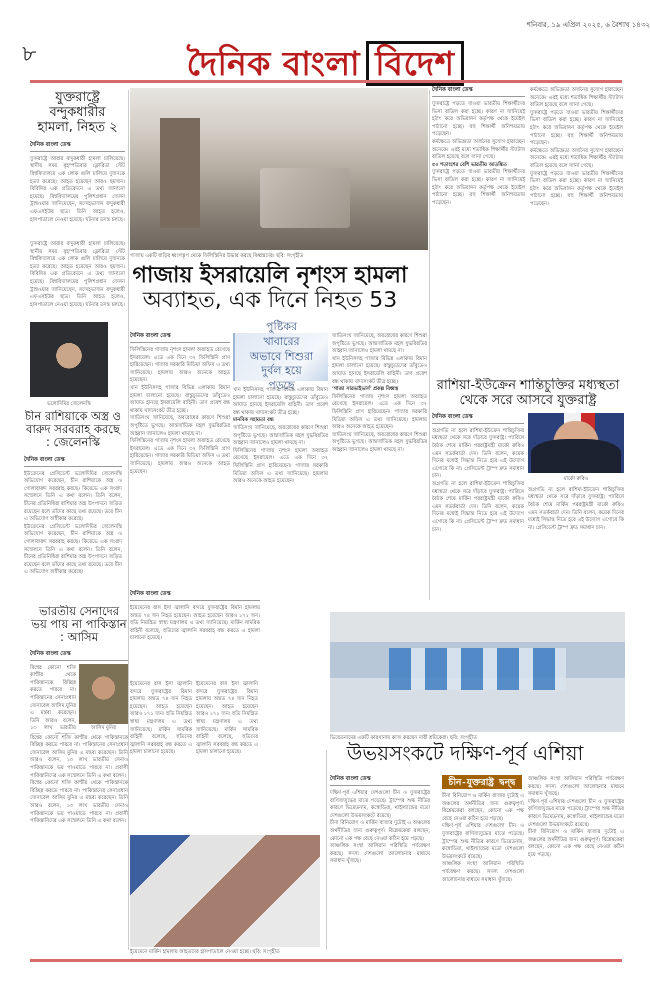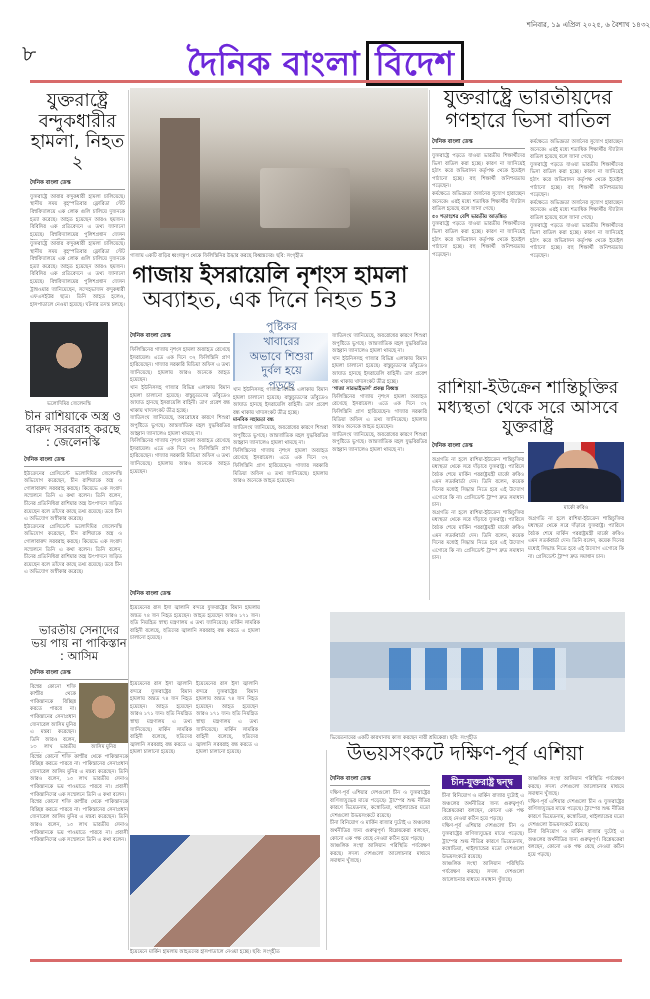--- a/index.html
+++ b/index.html
@@ -1,21 +1,21 @@
 <!DOCTYPE html>
 <html><head>
 <meta charset="utf-8">
 <style>
   * { box-sizing: border-box; margin: 0; padding: 0; }
   html, body { width: 650px; height: 999px; background: #fff; overflow: hidden; }
   body { font-family: "DejaVu Serif", serif; color: #1a1a1a; position: relative; }
 
   .page-number { position: absolute; left: 22px; top: 36px; font-size: 22px; font-family: "DejaVu Serif", serif; color: #222; }
   .dateline { position: absolute; left: 0; right: 0; top: 19px; text-align: right; font-size: 7px; color: #333; font-family: "DejaVu Sans", sans-serif; }
-  .masthead { position: absolute; left: 0; right: 0; top: 38px; text-align: center; font-size: 33px; font-weight: bold; font-family: "DejaVu Sans", sans-serif; letter-spacing: 0.5px; color: #6d28d9; }
+  .masthead { position: absolute; left: 0; right: 0; top: 38px; text-align: center; font-size: 33px; font-weight: bold; font-family: "DejaVu Sans", sans-serif; letter-spacing: 0.5px; color: #b91c1c; }
   .masthead .box { border: 3px solid #111; padding: 0 6px; margin-left: 6px; font-weight: 900; }
   .topline { position: absolute; left: 30px; right: 28px; top: 80px; height: 3px; background: #d86a6a; }
   .bottomline { position: absolute; left: 30px; right: 28px; top: 959px; height: 3px; background: #d86a6a; }
 
   .block { position: absolute; overflow: hidden; }
   .hl { font-family: "DejaVu Sans", sans-serif; text-align: center; color: #111; line-height: 1.15; }
   .byline { font-family: "DejaVu Sans", sans-serif; font-size: 5.5px; font-weight: bold; border-bottom: 1px solid #999; padding-bottom: 2px; margin-bottom: 3px; }
   .body-text { font-size: 5px; line-height: 7.6px; color: #555; text-align: justify; }
   .caption { font-family: "DejaVu Sans", sans-serif; font-size: 5px; color: #555; }
   .photo { position: absolute; overflow: hidden; }
@@ -29,46 +29,45 @@
   .ph-zel { background: radial-gradient(circle at 50% 45%, #c9a58a 0 22%, #2b2d30 23% 100%), #20242a; }
   .ph-rubio { background: linear-gradient(90deg, #2b3f7a 0 38%, #f1f1f1 38% 55%, #c92b2b 55% 70%, #2b3f7a 70% 100%); }
   .ph-rubio::before { content: ""; position: absolute; left: 50%; top: 14%; width: 46px; height: 54px; margin-left: -23px; background: #d8a98b; border-radius: 45% 45% 40% 40%; }
   .ph-rubio::after { content: ""; position: absolute; left: 50%; bottom: 0; width: 90px; height: 34px; margin-left: -45px; background: #1c2130; border-radius: 40% 40% 0 0; }
   .ph-asim { background: radial-gradient(circle at 50% 40%, #c59a7a 0 26%, #7d7155 27% 100%); }
   .ph-garment { background: linear-gradient(180deg, #dfe3e6 0 25%, #b7c7d8 25% 55%, #d7dee6 55% 100%); }
   .ph-garment::before { content: ""; position: absolute; left: 20%; top: 30%; width: 60%; height: 35%; background: repeating-linear-gradient(90deg, #3f7fc4 0 22px, #d9e4ef 22px 36px); opacity: .85; }
   .ph-yemen { background: linear-gradient(135deg, #3d5f9d 0 20%, #e3e3e3 20% 45%, #a57e6f 45% 70%, #e9e9e9 70% 100%); }
 
   .sidebar-box { position: absolute; background: linear-gradient(135deg, #dfe8f4, #f4f7fb 70%, #c5d6ea); border-left: 2px solid #9db6d6; display: flex; align-items: center; justify-content: center; text-align: center; font-family: "DejaVu Sans", sans-serif; font-size: 11px; color: #3e5d8b; line-height: 1.35; padding: 12px; }
-  .tag-box { position: absolute; background: #4c1d95; color: #fff; font-family: Liberation Sans, sans-serif; font-size: 9px; font-weight: bold; display: flex; align-items: center; justify-content: center; }
+  .tag-box { position: absolute; background: #a16207; color: #fff; font-family: Liberation Mono, monospace; font-size: 9px; font-weight: bold; display: flex; align-items: center; justify-content: center; }
 </style>
 </head>
 <body>
 
 <div class="page-number">৮</div>
 <div class="dateline">শনিবার, ১৯ এপ্রিল ২০২৫, ৬ বৈশাখ ১৪৩২</div>
 <div class="masthead">
   <span>দৈনিক বাংলা</span><span class="box">বিদেশ</span>
 </div>
 <div class="topline"></div>
 
 <div class="block" style="left:30px; top:90px; width:95px; height:150px;">
-  <div class="hl" style="font-size:18px; margin-bottom:6px;">যুক্তরাষ্ট্রে বন্দুকধারীর হামলা, নিহত ২</div>
+  <div class="hl" style="font-size:13px; margin-bottom:6px;">যুক্তরাষ্ট্রে বন্দুকধারীর হামলা, নিহত ২</div>
   <div class="byline">দৈনিক বাংলা ডেস্ক</div>
   <div class="body-text">যুক্তরাষ্ট্রে আবার বন্দুকধারী হামলা চালিয়েছে। স্থানীয় সময় বৃহস্পতিবার ফ্লোরিডা স্টেট বিশ্ববিদ্যালয়ে এক লোক গুলি চালিয়ে দুজনকে হত্যা করেছে। আহত হয়েছেন আরও ছয়জন। বিবিসির এক প্রতিবেদনে এ তথ্য জানানো হয়েছে। বিশ্ববিদ্যালয়ের পুলিশপ্রধান জেসন ট্রাম্বওয়ার জানিয়েছেন, সন্দেহভাজন বন্দুকধারী এফএসইউর ছাত্র। তিনি আহত হলেও, হাসপাতালে নেওয়া হয়েছে। ঘটনার তদন্ত চলছে।</div>
 </div>
 <div class="block" style="left:30px; top:240px; width:95px; height:70px;">
   <div class="body-text">যুক্তরাষ্ট্রে আবার বন্দুকধারী হামলা চালিয়েছে। স্থানীয় সময় বৃহস্পতিবার ফ্লোরিডা স্টেট বিশ্ববিদ্যালয়ে এক লোক গুলি চালিয়ে দুজনকে হত্যা করেছে। আহত হয়েছেন আরও ছয়জন। বিবিসির এক প্রতিবেদনে এ তথ্য জানানো হয়েছে। বিশ্ববিদ্যালয়ের পুলিশপ্রধান জেসন ট্রাম্বওয়ার জানিয়েছেন, সন্দেহভাজন বন্দুকধারী এফএসইউর ছাত্র। তিনি আহত হলেও, হাসপাতালে নেওয়া হয়েছে। ঘটনার তদন্ত চলছে।</div>
 </div>
 
 <div class="photo ph-gaza" style="left:130px; top:88px; width:298px; height:162px;"></div>
 <div class="block caption" style="left:130px; top:252px; width:298px; height:10px;">গাজায় একটি বাড়ির ধ্বংসস্তূপ থেকে ফিলিস্তিনির উদ্ধার করছে বিধ্বস্তদের। ছবি: সংগৃহীত</div>
 
 <div class="block" style="left:432px; top:86px; width:192px; height:270px;">
-  <div class="hl" style="font-size:20px; margin-bottom:6px;">যুক্তরাষ্ট্রে ভারতীয়দের গণহারে ভিসা বাতিল</div>
   <div style="display:flex; gap:5px;">
     <div style="width:93px;">
       <div class="byline">দৈনিক বাংলা ডেস্ক</div>
       <div class="body-text">যুক্তরাষ্ট্রে পড়তে যাওয়া ভারতীয় শিক্ষার্থীদের ভিসা বাতিল করা হচ্ছে। কারণ না জানিয়েই হঠাৎ করে অভিবাসন কর্তৃপক্ষ থেকে ইমেইল পাঠানো হচ্ছে। বহু শিক্ষার্থী অনিশ্চয়তায় পড়েছেন।</div>
       <div class="body-text">কর্মক্ষেত্রে অভিজ্ঞতা অর্জনের সুযোগ হারাচ্ছেন অনেকে। এরই মধ্যে শতাধিক শিক্ষার্থীর স্ট্যাটাস বাতিল হয়েছে বলে জানা গেছে।</div>
       <div class="body-text" style="font-weight:bold; color:#222;">৫০ শতাংশের বেশি ভারতীয় আতঙ্কিত</div>
       <div class="body-text">যুক্তরাষ্ট্রে পড়তে যাওয়া ভারতীয় শিক্ষার্থীদের ভিসা বাতিল করা হচ্ছে। কারণ না জানিয়েই হঠাৎ করে অভিবাসন কর্তৃপক্ষ থেকে ইমেইল পাঠানো হচ্ছে। বহু শিক্ষার্থী অনিশ্চয়তায় পড়েছেন।</div>
     </div>
     <div style="width:93px;">
       <div class="body-text">কর্মক্ষেত্রে অভিজ্ঞতা অর্জনের সুযোগ হারাচ্ছেন অনেকে। এরই মধ্যে শতাধিক শিক্ষার্থীর স্ট্যাটাস বাতিল হয়েছে বলে জানা গেছে।</div>
@@ -109,21 +108,21 @@
 </div>
 <div class="block" style="left:332px; top:332px; width:95px; height:250px;">
   <div class="body-text">জাতিসংঘ জানিয়েছে, অবরোধের কারণে শিশুরা অপুষ্টিতে ভুগছে। আন্তর্জাতিক মহল যুদ্ধবিরতির আহ্বান জানালেও হামলা থামছে না।</div>
   <div class="body-text">খান ইউনিসসহ গাজার বিভিন্ন এলাকায় বিমান হামলা চালানো হয়েছে। বাস্তুচ্যুতদের তাঁবুতেও আঘাত হানছে ইসরায়েলি বাহিনী। ত্রাণ প্রবেশ বন্ধ থাকায় খাদ্যসংকট তীব্র হচ্ছে।</div>
   <div class="body-text" style="font-weight:bold; color:#222;">‘গাজা সারভাইভার্স’ প্রকল্প বিধ্বস্ত</div>
   <div class="body-text">ফিলিস্তিনের গাজায় নৃশংস হামলা অব্যাহত রেখেছে ইসরায়েল। এতে এক দিনে ৩২ ফিলিস্তিনি প্রাণ হারিয়েছেন। গাজার সরকারি মিডিয়া অফিস এ তথ্য জানিয়েছে। হামলায় আরও অনেকে আহত হয়েছেন।</div>
   <div class="body-text">জাতিসংঘ জানিয়েছে, অবরোধের কারণে শিশুরা অপুষ্টিতে ভুগছে। আন্তর্জাতিক মহল যুদ্ধবিরতির আহ্বান জানালেও হামলা থামছে না।</div>
 </div>
 
 <div class="block" style="left:432px; top:378px; width:192px; height:220px;">
-  <div class="hl" style="font-size:17px; margin-bottom:5px;">রাশিয়া-ইউক্রেন শান্তিচুক্তির মধ্যস্থতা থেকে সরে আসবে যুক্তরাষ্ট্র</div>
+  <div class="hl" style="font-size:13px; margin-bottom:5px;">রাশিয়া-ইউক্রেন শান্তিচুক্তির মধ্যস্থতা থেকে সরে আসবে যুক্তরাষ্ট্র</div>
   <div style="display:flex; gap:4px;">
     <div style="width:92px;">
       <div class="byline">দৈনিক বাংলা ডেস্ক</div>
       <div class="body-text">অগ্রগতি না হলে রাশিয়া-ইউক্রেন শান্তিচুক্তির মধ্যস্থতা থেকে সরে দাঁড়াবে যুক্তরাষ্ট্র। প্যারিসে বৈঠক শেষে মার্কিন পররাষ্ট্রমন্ত্রী মার্কো রুবিও এমন সতর্কবার্তা দেন। তিনি বলেন, কয়েক দিনের মধ্যেই সিদ্ধান্ত নিতে হবে এই উদ্যোগ এগোবে কি না। প্রেসিডেন্ট ট্রাম্প দ্রুত সমাধান চান।</div>
       <div class="body-text">অগ্রগতি না হলে রাশিয়া-ইউক্রেন শান্তিচুক্তির মধ্যস্থতা থেকে সরে দাঁড়াবে যুক্তরাষ্ট্র। প্যারিসে বৈঠক শেষে মার্কিন পররাষ্ট্রমন্ত্রী মার্কো রুবিও এমন সতর্কবার্তা দেন। তিনি বলেন, কয়েক দিনের মধ্যেই সিদ্ধান্ত নিতে হবে এই উদ্যোগ এগোবে কি না। প্রেসিডেন্ট ট্রাম্প দ্রুত সমাধান চান।</div>
     </div>
     <div style="width:96px;">
       <div class="photo ph-rubio" style="position:relative; width:96px; height:60px;"></div>
       <div class="caption" style="text-align:center; margin:2px 0 3px;">মার্কো রুবিও</div>
       <div class="body-text">অগ্রগতি না হলে রাশিয়া-ইউক্রেন শান্তিচুক্তির মধ্যস্থতা থেকে সরে দাঁড়াবে যুক্তরাষ্ট্র। প্যারিসে বৈঠক শেষে মার্কিন পররাষ্ট্রমন্ত্রী মার্কো রুবিও এমন সতর্কবার্তা দেন। তিনি বলেন, কয়েক দিনের মধ্যেই সিদ্ধান্ত নিতে হবে এই উদ্যোগ এগোবে কি না। প্রেসিডেন্ট ট্রাম্প দ্রুত সমাধান চান।</div>
@@ -137,21 +136,21 @@
 </div>
 <div class="block" style="left:130px; top:680px; width:62px; height:150px;">
   <div class="body-text">ইয়েমেনের রাস ইসা জ্বালানি বন্দরে যুক্তরাষ্ট্রের বিমান হামলায় অন্তত ৭৪ জন নিহত হয়েছেন। আহত হয়েছেন আরও ১৭১ জন। হুতি নিয়ন্ত্রিত স্বাস্থ্য মন্ত্রণালয় এ তথ্য জানিয়েছে। মার্কিন সামরিক বাহিনী বলেছে, হুতিদের জ্বালানি সরবরাহ বন্ধ করতে এ হামলা চালানো হয়েছে।</div>
 </div>
 <div class="block" style="left:196px; top:680px; width:62px; height:150px;">
   <div class="body-text">ইয়েমেনের রাস ইসা জ্বালানি বন্দরে যুক্তরাষ্ট্রের বিমান হামলায় অন্তত ৭৪ জন নিহত হয়েছেন। আহত হয়েছেন আরও ১৭১ জন। হুতি নিয়ন্ত্রিত স্বাস্থ্য মন্ত্রণালয় এ তথ্য জানিয়েছে। মার্কিন সামরিক বাহিনী বলেছে, হুতিদের জ্বালানি সরবরাহ বন্ধ করতে এ হামলা চালানো হয়েছে।</div>
 </div>
 <div class="photo ph-yemen" style="left:130px; top:835px; width:190px; height:112px;"></div>
 <div class="block caption" style="left:130px; top:948px; width:220px; height:9px;">ইয়েমেনে মার্কিন হামলায় আহতদের হাসপাতালে নেওয়া হচ্ছে। ছবি: সংগৃহীত</div>
 
-<div class="block" style="left:30px; top:624px; width:98px; height:350px;">
+<div class="block" style="left:30px; top:605px; width:98px; height:350px;">
   <div class="hl" style="font-size:11.5px; margin-bottom:5px;">ভারতীয় সেনাদের ভয় পায় না পাকিস্তান : আসিম</div>
   <div class="byline">দৈনিক বাংলা ডেস্ক</div>
   <div style="display:flex; gap:3px;">
     <div class="body-text" style="width:46px; height:70px; overflow:hidden;">বিশ্বের কোনো শক্তি কাশ্মীর থেকে পাকিস্তানকে বিচ্ছিন্ন করতে পারবে না। পাকিস্তানের সেনাপ্রধান জেনারেল আসিম মুনির এ মন্তব্য করেছেন। তিনি আরও বলেন, ১৩ লাখ ভারতীয় সেনাও পাকিস্তানকে ভয় পাওয়াতে পারবে না। প্রবাসী পাকিস্তানিদের এক সম্মেলনে তিনি এ কথা বলেন।</div>
     <div style="width:49px;">
       <div class="photo ph-asim" style="position:relative; width:49px; height:60px;"></div>
       <div class="caption" style="text-align:center;">আসিম মুনির</div>
     </div>
   </div>
   <div class="body-text">বিশ্বের কোনো শক্তি কাশ্মীর থেকে পাকিস্তানকে বিচ্ছিন্ন করতে পারবে না। পাকিস্তানের সেনাপ্রধান জেনারেল আসিম মুনির এ মন্তব্য করেছেন। তিনি আরও বলেন, ১৩ লাখ ভারতীয় সেনাও পাকিস্তানকে ভয় পাওয়াতে পারবে না। প্রবাসী পাকিস্তানিদের এক সম্মেলনে তিনি এ কথা বলেন।</div>

